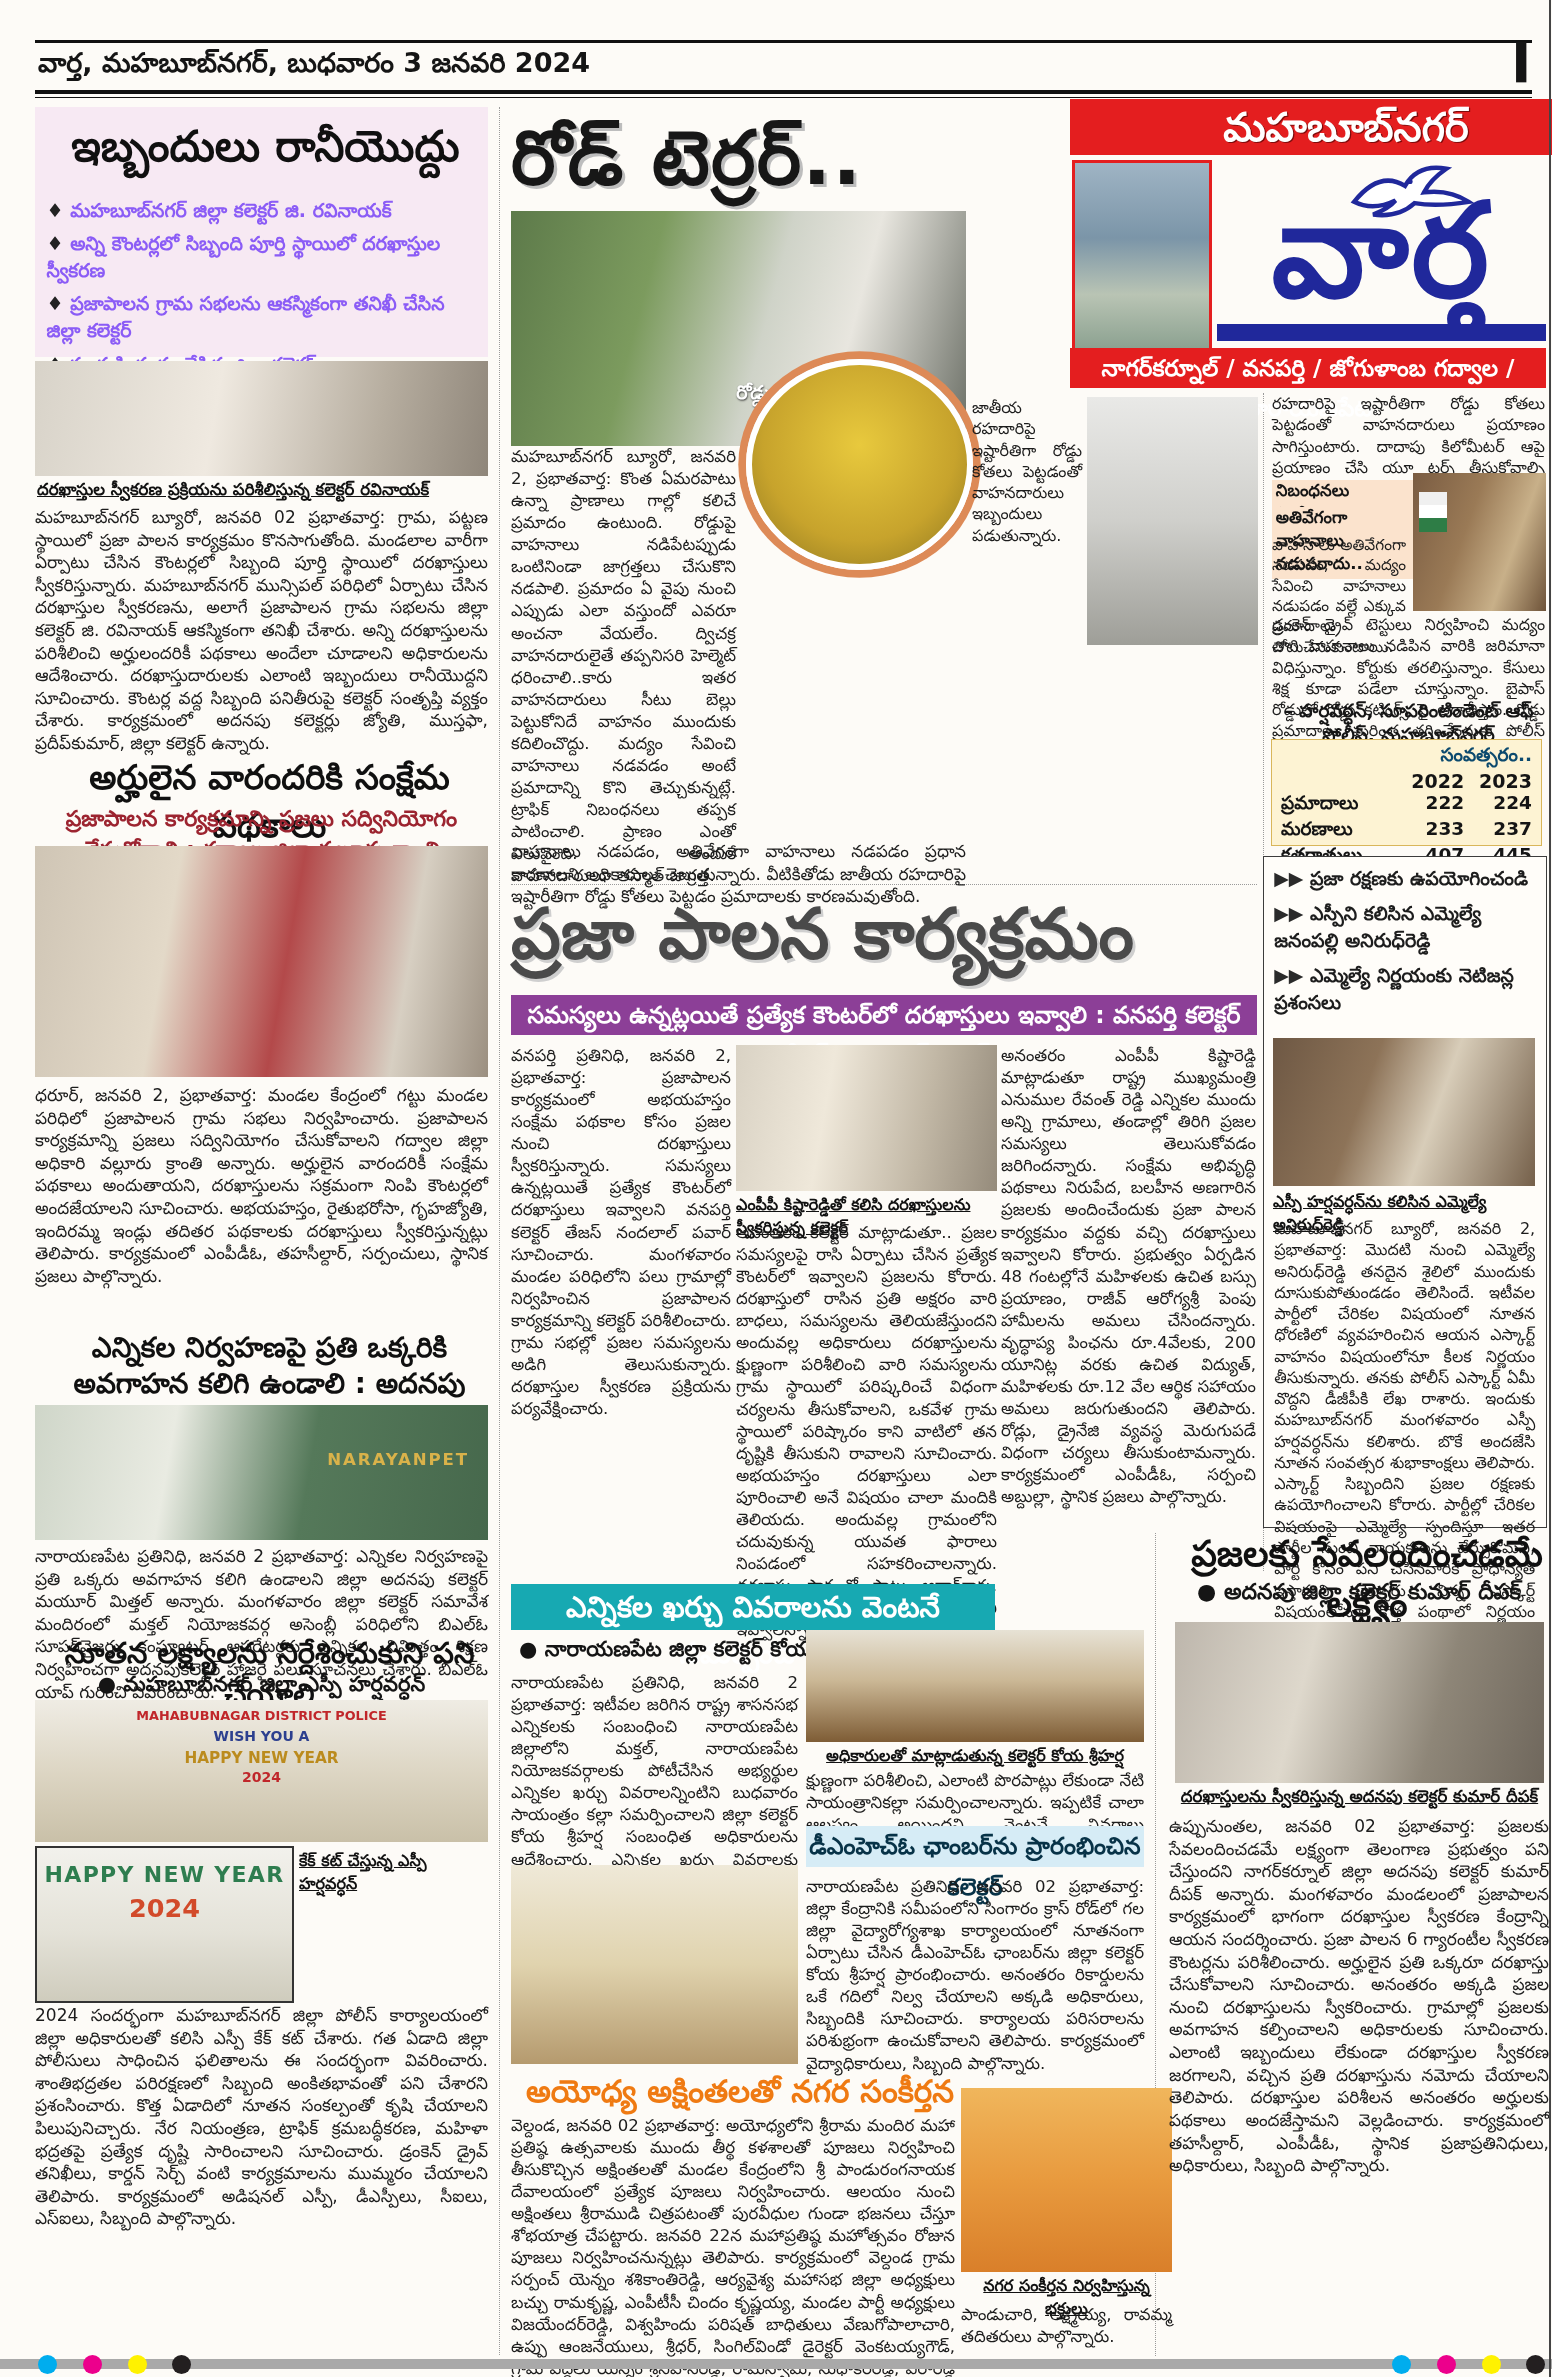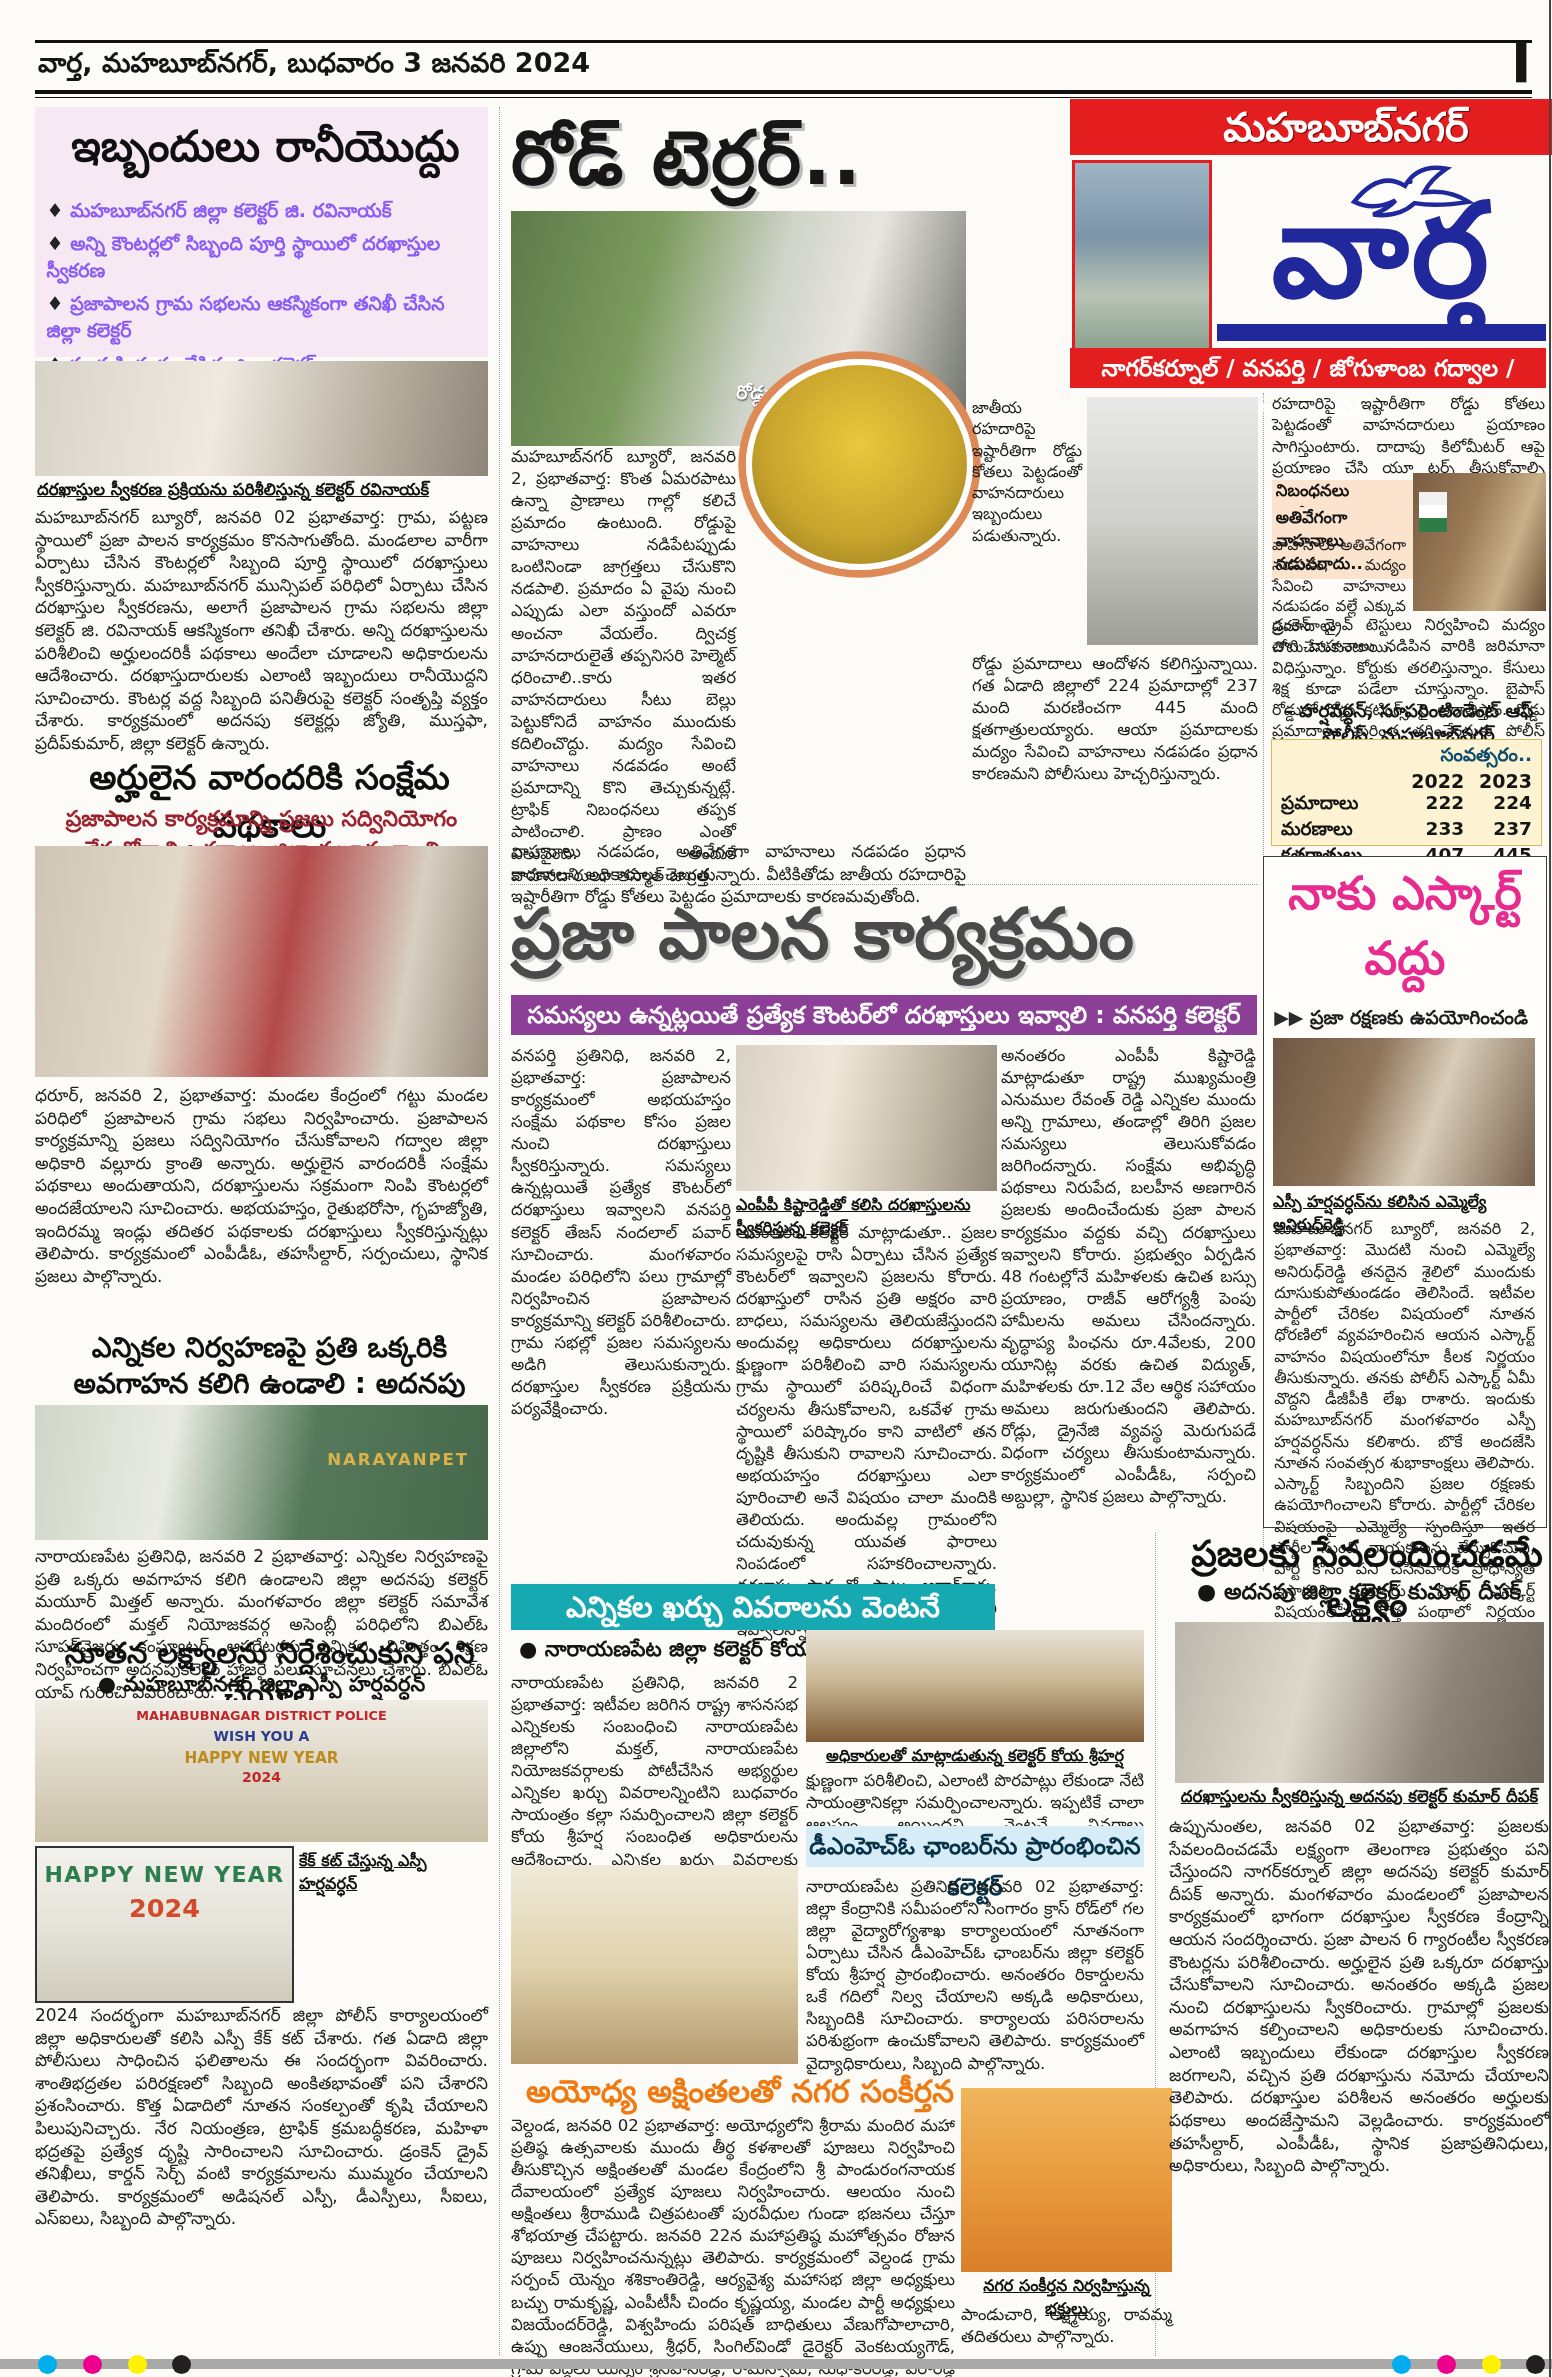--- a/index.html
+++ b/index.html
@@ -111,21 +111,20 @@
   </div>
   <div class="photo" style="left:746px;top:359px;width:215px;height:199px;border-radius:50%;
        border:6.4px solid #fff;box-shadow:0 0 0 7.7px #dd8a57;
        background:radial-gradient(circle at 50% 40%,#e8c93d,#c7a32c 60%,#8a7420)"></div>
   <div class="abs bt" style="left:511px;top:446px;width:225px;height:391px;font-size:16.6px">మహబూబ్‌నగర్ బ్యూరో, జనవరి 2, ప్రభాతవార్త: కొంత ఏమరపాటు ఉన్నా ప్రాణాలు గాల్లో కలిచే ప్రమాదం ఉంటుంది. రోడ్డుపై వాహనాలు నడిపేటప్పుడు ఒంటినిండా జాగ్రత్తలు చేసుకొని నడపాలి. ప్రమాదం ఏ వైపు నుంచి ఎప్పుడు ఎలా వస్తుందో ఎవరూ అంచనా వేయలేం. ద్విచక్ర వాహనదారులైతే తప్పనిసరి హెల్మెట్ ధరించాలి..కారు ఇతర వాహనదారులు సీటు బెల్లు పెట్టుకోనిదే వాహనం ముందుకు కదిలించొద్దు. మద్యం సేవించి వాహనాలు నడవడం అంటే ప్రమాదాన్ని కొని తెచ్చుకున్నట్లే. ట్రాఫిక్ నిబంధనలు తప్పక పాటించాలి. ప్రాణం ఎంతో విలువైంది. అందుకే వాహనదారులూ తస్మాత్ జాగ్రత్త.</div>
   <div class="abs bt" style="left:511px;top:840px;width:455px;height:40px">వాహనాలు నడపడం, అతివేగంగా వాహనాలు నడపడం ప్రధాన కారణాలని అధికారులు చెబుతున్నారు. వీటికితోడు జాతీయ రహదారిపై ఇష్టారీతిగా రోడ్డు కోతలు పెట్టడం ప్రమాదాలకు కారణమవుతోంది.</div>
 
   <div class="abs bt" style="left:972px;top:397px;width:110px;height:248px;font-size:16px">జాతీయ రహదారిపై ఇష్టారీతిగా రోడ్డు కోతలు పెట్టడంతో వాహనదారులు ఇబ్బందులు పడుతున్నారు.</div>
   <div class="photo" style="left:1087px;top:397px;width:171px;height:248px;
        background:linear-gradient(#e9e9e7,#cfcfcb 50%,#9e9e98)"></div>
-  <div class="abs bt" style="left:972px;top:653px;width:286px;height:185px;font-size:16.6px">రోడ్డు ప్రమాదాలు ఆందోళన కలిగిస్తున్నాయి. గత ఏడాది జిల్లాలో 224 ప్రమాదాల్లో 237 మంది మరణించగా 445 మంది క్షతగాత్రులయ్యారు. ఆయా ప్రమాదాలకు మద్యం సేవించి వాహనాలు నడపడం ప్రధాన కారణమని పోలీసులు హెచ్చరిస్తున్నారు.</div>
 
   <div class="abs" style="left:511px;top:893px;width:746px;font-size:70px;font-weight:800;color:#4a4a4a;
        text-shadow:2.6px 2.6px 0 #cfcfcf">ప్రజా పాలన కార్యక్రమం</div>
   <div class="abs" style="left:511px;top:995px;width:746px;height:40px;background:#8c3f97;color:#fff;
        font-weight:800;font-size:23.6px;text-align:center;line-height:40px">సమస్యలు ఉన్నట్లయితే ప్రత్యేక కౌంటర్‌లో దరఖాస్తులు ఇవ్వాలి : వనపర్తి కలెక్టర్ తేజస్ నందలాల్ పవార్</div>
   <div class="abs bt" style="left:511px;top:1045px;width:220px;height:527px;font-size:16.6px">వనపర్తి ప్రతినిధి, జనవరి 2, ప్రభాతవార్త: ప్రజాపాలన కార్యక్రమంలో అభయహస్తం సంక్షేమ పథకాల కోసం ప్రజల నుంచి దరఖాస్తులు స్వీకరిస్తున్నారు. సమస్యలు ఉన్నట్లయితే ప్రత్యేక కౌంటర్‌లో దరఖాస్తులు ఇవ్వాలని వనపర్తి కలెక్టర్ తేజస్ నందలాల్ పవార్ సూచించారు. మంగళవారం మండల పరిధిలోని పలు గ్రామాల్లో నిర్వహించిన ప్రజాపాలన కార్యక్రమాన్ని కలెక్టర్ పరిశీలించారు. గ్రామ సభల్లో ప్రజల సమస్యలను అడిగి తెలుసుకున్నారు. దరఖాస్తుల స్వీకరణ ప్రక్రియను పర్యవేక్షించారు.</div>
   <div class="photo" style="left:736px;top:1045px;width:261px;height:146px;
        background:linear-gradient(100deg,#d9d2c4,#efe8da 35%,#c2b8a6 70%,#958b7b)"></div>
   <div class="abs cap" style="left:736px;top:1195px;width:261px;font-size:16px">ఎంపీపీ కిష్టారెడ్డితో కలిసి దరఖాస్తులను స్వీకరిస్తున్న కలెక్టర్</div>
   <div class="abs bt" style="left:736px;top:1222px;width:261px;height:350px;font-size:16.6px">అనంతరం కలెక్టర్ మాట్లాడుతూ.. ప్రజల సమస్యలపై రాసి ఏర్పాటు చేసిన ప్రత్యేక కౌంటర్‌లో ఇవ్వాలని ప్రజలను కోరారు. దరఖాస్తులో రాసిన ప్రతి అక్షరం వారి బాధలు, సమస్యలను తెలియజేస్తుందని అందువల్ల అధికారులు దరఖాస్తులను క్షుణ్ణంగా పరిశీలించి వారి సమస్యలను గ్రామ స్థాయిలో పరిష్కరించే విధంగా చర్యలను తీసుకోవాలని, ఒకవేళ గ్రామ స్థాయిలో పరిష్కారం కాని వాటిలో తన దృష్టికి తీసుకుని రావాలని సూచించారు. అభయహస్తం దరఖాస్తులు ఎలా పూరించాలి అనే విషయం చాలా మందికి తెలియదు. అందువల్ల గ్రామంలోని చదువుకున్న యువత ఫారాలు నింపడంలో సహకరించాలన్నారు. దరఖాస్తు ఫారంతో పాటు ఆధార్‌కార్డు, రేషన్ కార్డు జిరాక్స్ పొందుపరిచి ఇవ్వాలన్నారు.</div>
@@ -186,21 +185,20 @@
       <div style="width:27%;text-align:right">237</div>
     </div>
     <div style="display:flex;font-size:18.5px;font-weight:800">
       <div style="width:46%">క్షతగాత్రులు</div>
       <div style="width:27%;text-align:right">407</div>
       <div style="width:27%;text-align:right">445</div>
     </div>
   </div>
 
   <div class="abs" style="left:1263px;top:856px;width:284px;height:672px;border:1.9px solid #3c3c3c;box-sizing:border-box;background:#fffdf9">
-    <div class="center" style="margin-top:9px;font-size:46px;font-weight:900;color:#e72b8f">నాకు ఎస్కార్ట్ వద్దు</div>
     <div style="margin:10.2px 9px 0 10.2px">
       <div class="esc-item">ప్రజా రక్షణకు ఉపయోగించండి</div>
       <div class="esc-item">ఎస్పీని కలిసిన ఎమ్మెల్యే జనంపల్లి అనిరుధ్‌రెడ్డి</div>
       <div class="esc-item">ఎమ్మెల్యే నిర్ణయంకు నెటిజన్ల ప్రశంసలు</div>
     </div>
     <div class="photo" style="left:9px;top:181px;width:262px;height:148px;
          background:linear-gradient(110deg,#6e5844,#8d7358 35%,#d8cdb9 60%,#75604a)"></div>
     <div class="abs cap" style="left:9px;top:335px;width:262px;font-size:16px">ఎస్పీ హర్షవర్ధన్‌ను కలిసిన ఎమ్మెల్యే అనిరుధ్‌రెడ్డి</div>
     <div class="abs bt" style="left:10.2px;top:361px;width:261px;height:300px;font-size:16px">మహబూబ్‌నగర్ బ్యూరో, జనవరి 2, ప్రభాతవార్త: మొదటి నుంచి ఎమ్మెల్యే అనిరుధ్‌రెడ్డి తనదైన శైలిలో ముందుకు దూసుకుపోతుండడం తెలిసిందే. ఇటీవల పార్టీలో చేరికల విషయంలో నూతన ధోరణిలో వ్యవహరించిన ఆయన ఎస్కార్ట్ వాహనం విషయంలోనూ కీలక నిర్ణయం తీసుకున్నారు. తనకు పోలీస్ ఎస్కార్ట్ ఏమీ వొద్దని డీజీపీకి లేఖ రాశారు. ఇందుకు మహబూబ్‌నగర్ మంగళవారం ఎస్పీ హర్షవర్ధన్‌ను కలిశారు. బొకే అందజేసి నూతన సంవత్సర శుభాకాంక్షలు తెలిపారు. ఎస్కార్ట్ సిబ్బందిని ప్రజల రక్షణకు ఉపయోగించాలని కోరారు. పార్టీల్లో చేరికల విషయంపై ఎమ్మెల్యే స్పందిస్తూ ఇతర పార్టీల నుంచి నాయకులను చేర్చుకోమని, పార్టీ కోసం పని చేసినవారికే ప్రాధాన్యత ఇస్తామని చెప్పారు. నిన్న ఎస్కార్ట్ విషయంలోనూ కొత్త పంథాలో నిర్ణయం తీసుకోవడంపై నెటిజన్లు ప్రశంసలు కురిపిస్తున్నారు.</div>
   </div>

